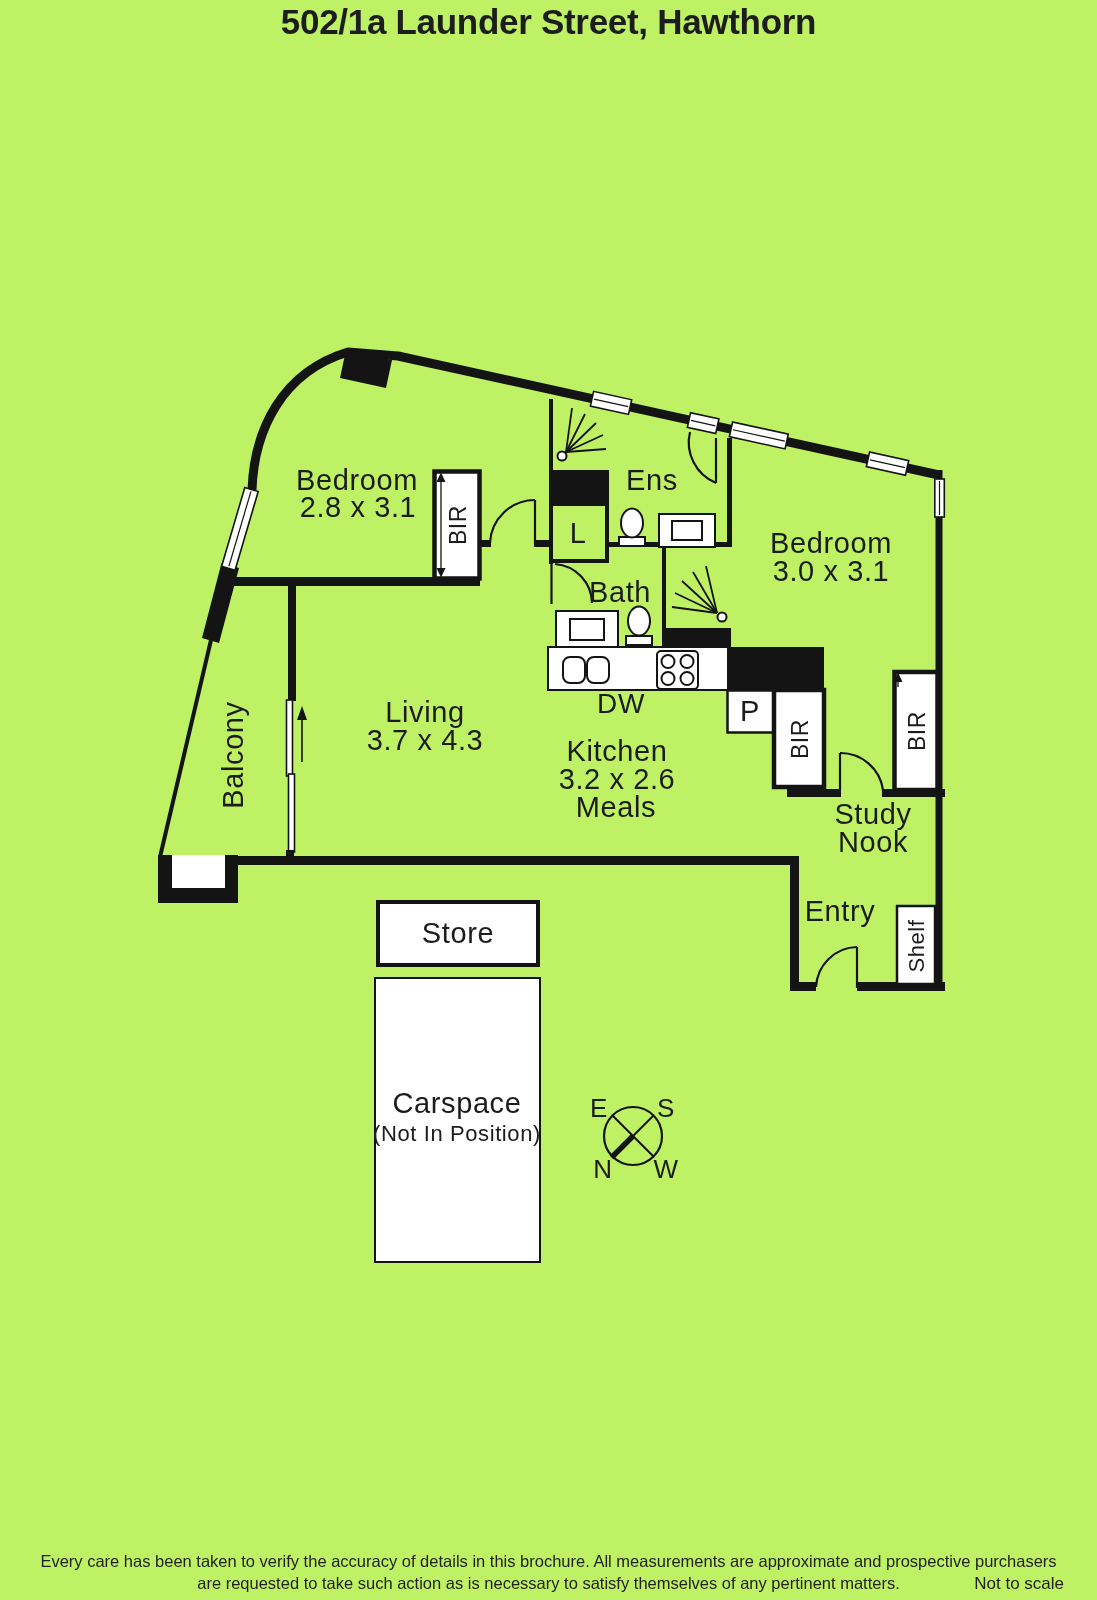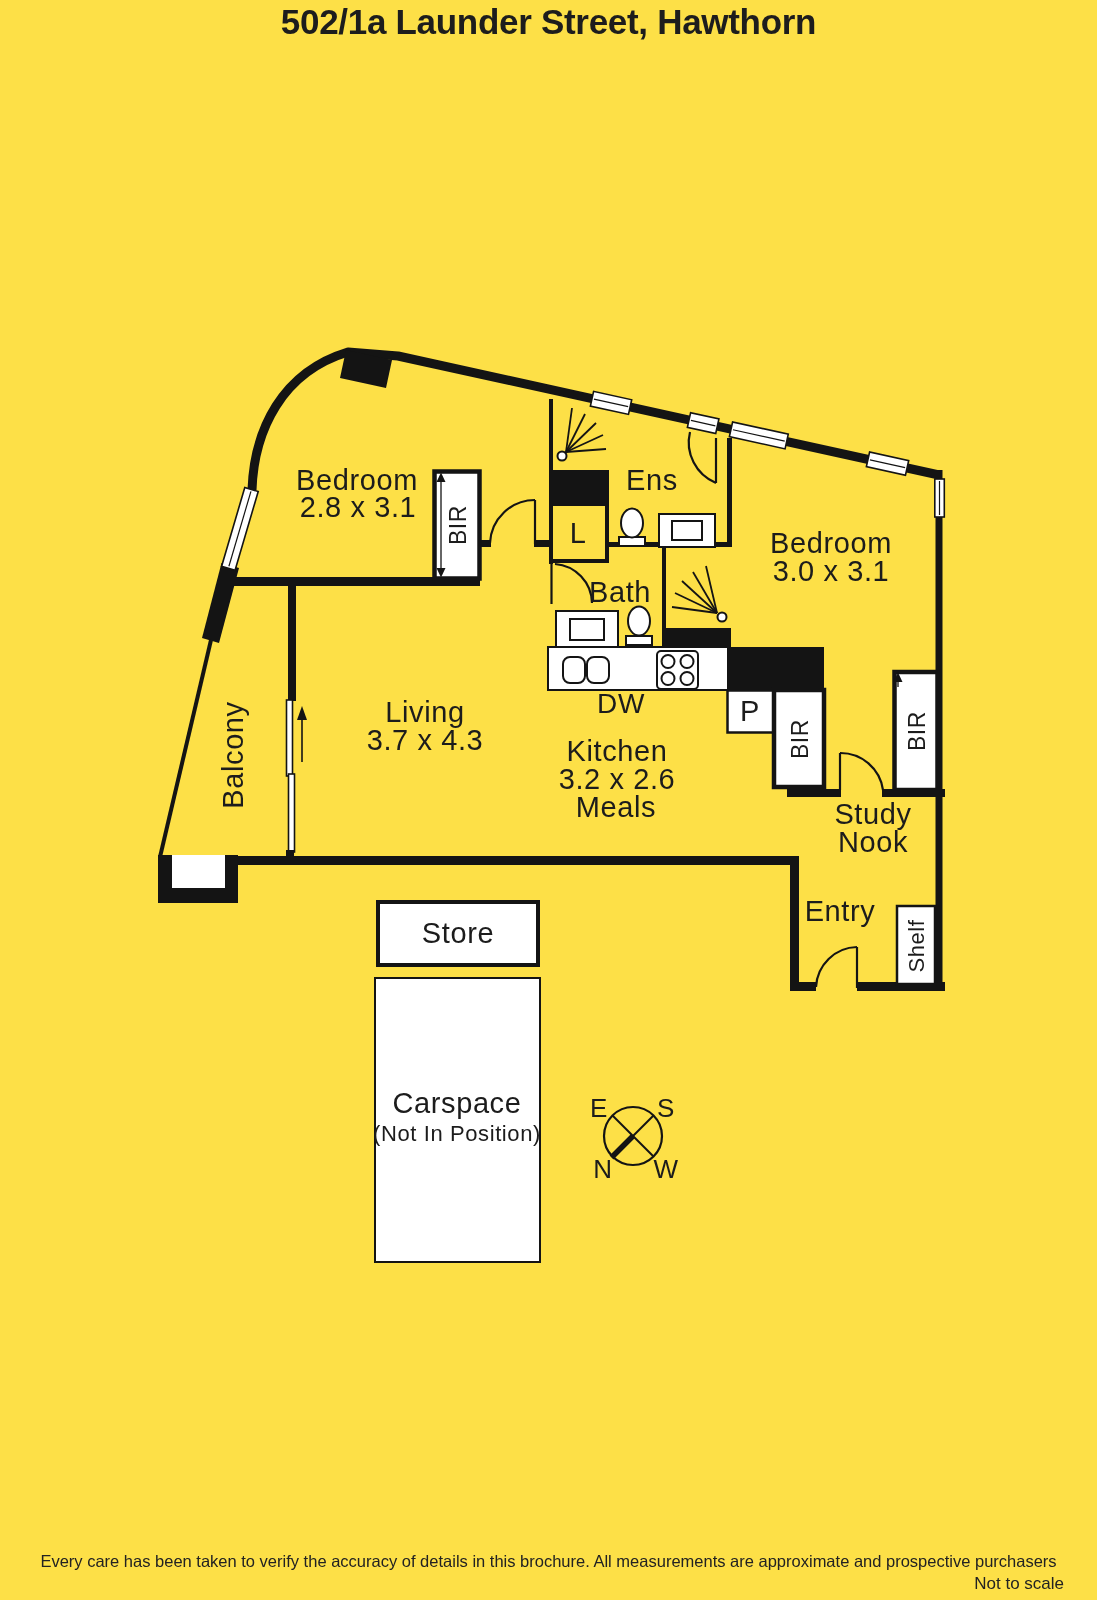--- a/index.html
+++ b/index.html
@@ -1,19 +1,19 @@
 <!DOCTYPE html>
 <html><head>
 <meta charset="utf-8">
 <style>
   html,body{margin:0;padding:0;background:#ffffff;}
   .page{
     position:relative;
     width:1097px;height:1600px;
-    background:#fde047;
+    background:#bef264;
     font-family:"Liberation Sans",sans-serif;
     overflow:hidden;
   }
   .title{
     position:absolute;top:0;left:0;width:100%;
     margin:0;padding-top:2px;
     text-align:center;
     font-size:35px;font-weight:700;letter-spacing:-0.3px;
     color:#1d1d1d;
   }
@@ -251,16 +251,17 @@
       <text class="note-lbl" transform="translate(924 946) rotate(-90)" text-anchor="middle">Shelf</text>
 
       <text class="room-lbl" x="458" y="943" text-anchor="middle">Store</text>
       <text class="room-lbl" x="457" y="1113" text-anchor="middle">Carspace</text>
       <text class="note-lbl" x="457" y="1141" text-anchor="middle">(Not In Position)</text>
     </g>
   </svg>
 
   <div class="footer">
     <p>Every care has been taken to verify the accuracy of details in this brochure.  All measurements are approximate and prospective purchasers</p>
+    <p>are requested to take such action as is necessary to satisfy themselves of any pertinent matters.</p>
   </div>
   <div class="scale-note">Not to scale</div>
 
 </div>
 
 </body></html>

